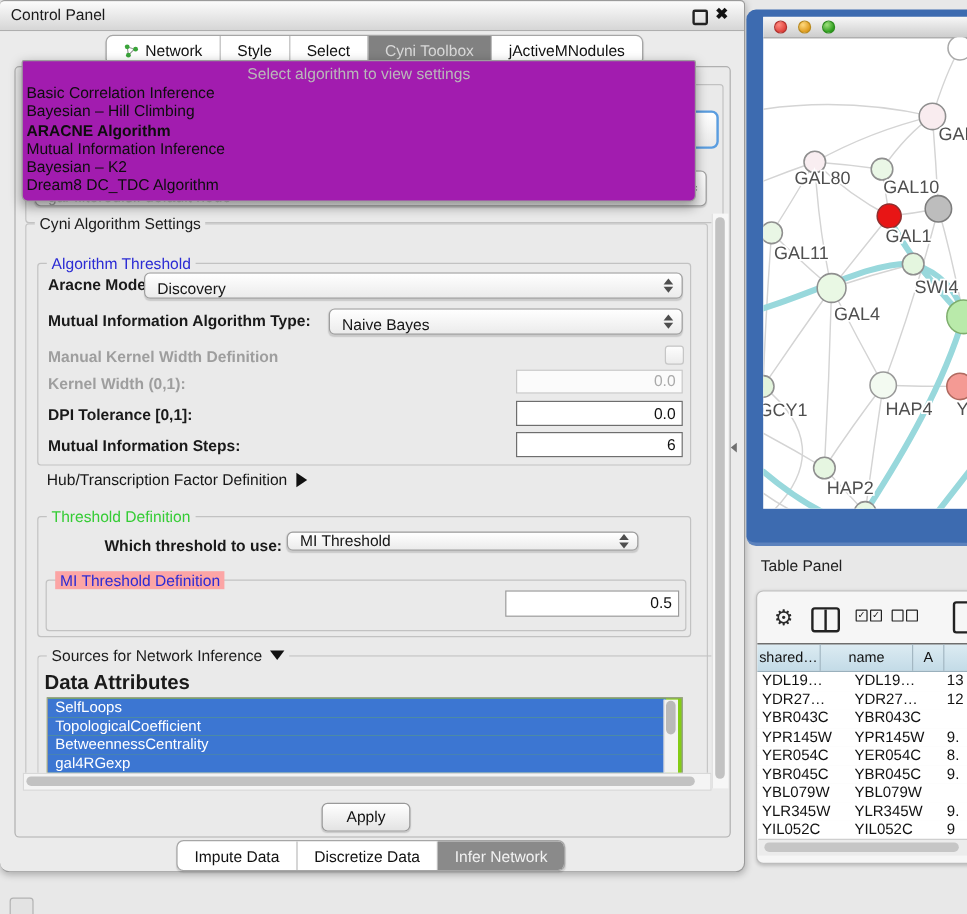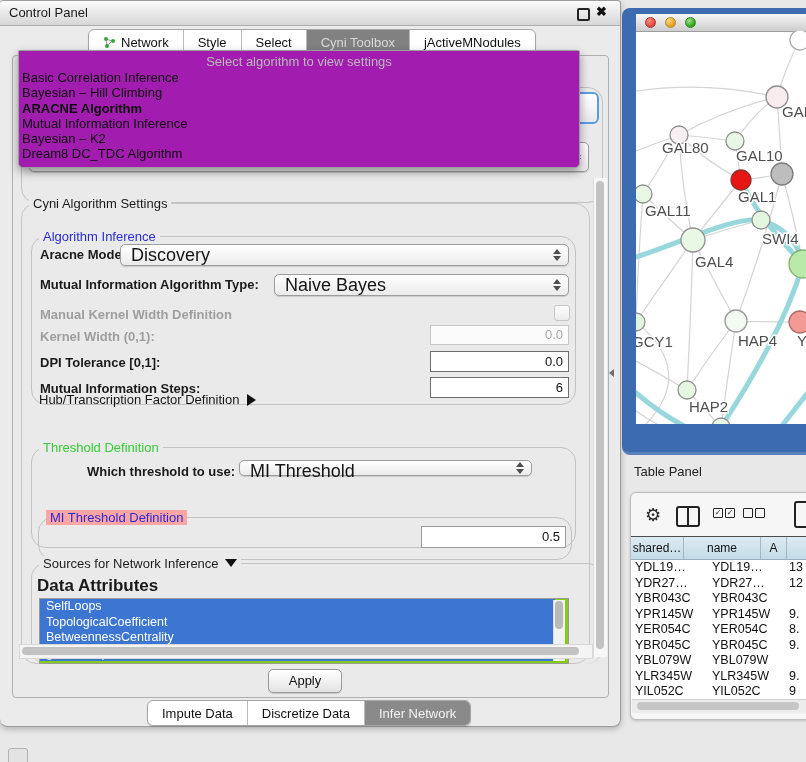--- a/index.html
+++ b/index.html
@@ -24,28 +24,28 @@
   .seg:last-child{border-right:none;}
   .seg.sel{background:#818181;color:#d9d9d9;}
   #top-tabs{left:88px;top:28px;z-index:20;}
   #bottom-tabs{left:147px;top:699px;z-index:20;}
   #bottom-tabs .seg.sel{background:#8a8a8a;color:#f2f2f2;}
   .neticon{width:13px;height:13px;display:inline-block;}
   
   #cp-panel{left:12px;top:54px;width:595px;height:641px;background:#eaeaea;
     border:1px solid #b0b0b0;border-radius:4px;}
   
-  .grp{border:1px solid #c2c2c2;border-radius:15px;margin-top:17px;}
+  .grp{border:1px solid #c2c2c2;border-radius:3px;}
   .grp .ttl{position:absolute;top:-8px;left:7px;background:#eaeaea;padding:0 4px;
     font-size:13px;color:#1c1c1c;white-space:nowrap;}
   #grp-inference{left:8px;top:14px;width:580px;height:114px;}
   #combo-focus{left:556px;top:36px;width:26px;height:28px;border:2px solid #5a9de0;
     border-radius:6px;background:linear-gradient(#fff,#e9e9e9);}
   .cb{background:linear-gradient(#ffffff,#ebebeb);border:1px solid #9d9d9d;
-    border-radius:5px;font-size:18px;color:#151515;display:flex;align-items:flex-start;
+    border-radius:5px;font-size:13px;color:#151515;display:flex;align-items:flex-end;
     padding-left:10px;box-shadow:0 1px 1px rgba(0,0,0,.14);}
   .cb .stepper{position:absolute;right:7px;top:50%;margin-top:-6px;width:8px;height:12px;}
   .cb .stepper:before,.cb .stepper:after{content:"";position:absolute;left:0;
     border-left:4px solid transparent;border-right:4px solid transparent;}
   .cb .stepper:before{top:0;border-bottom:5px solid #4e4e4e;}
   .cb .stepper:after{bottom:0;border-top:5px solid #4e4e4e;}
   #combo-table{left:16px;top:86px;width:548px;height:28px;color:#9e9e9e;}
   
   #popup{left:18px;top:49px;width:560px;height:114px;background:#a21caf;
     border:1px solid #9d9d9d;border-radius:2px 2px 5px 5px;z-index:40;
@@ -167,21 +167,21 @@
     <div class="abs cb" id="combo-table">
       <span>gal-filtered.sif default node</span>
       <span class="stepper"></span>
     </div>
 
     <div class="abs grp" id="grp-settings">
       <span class="ttl">Cyni Algorithm Settings</span>
     </div>
 
     <div class="abs grp" id="grp-alg">
-      <span class="ttl">Algorithm Inference</span>
+      <span class="ttl">Algorithm Threshold</span>
       <div class="abs lbl b" style="left:8px;top:10px;">Aracne Mode:</div>
       <div class="abs cb" style="left:88px;top:7px;width:449px;height:22px;box-sizing:border-box;">
         <span>Discovery</span>
         <span class="stepper"></span>
       </div>
       <div class="abs lbl b" style="left:8px;top:40px;">Mutual Information Algorithm Type:</div>
       <div class="abs cb" style="left:242px;top:37px;width:295px;height:22px;box-sizing:border-box;">
         <span>Naive Bayes</span>
         <span class="stepper"></span>
       </div>

